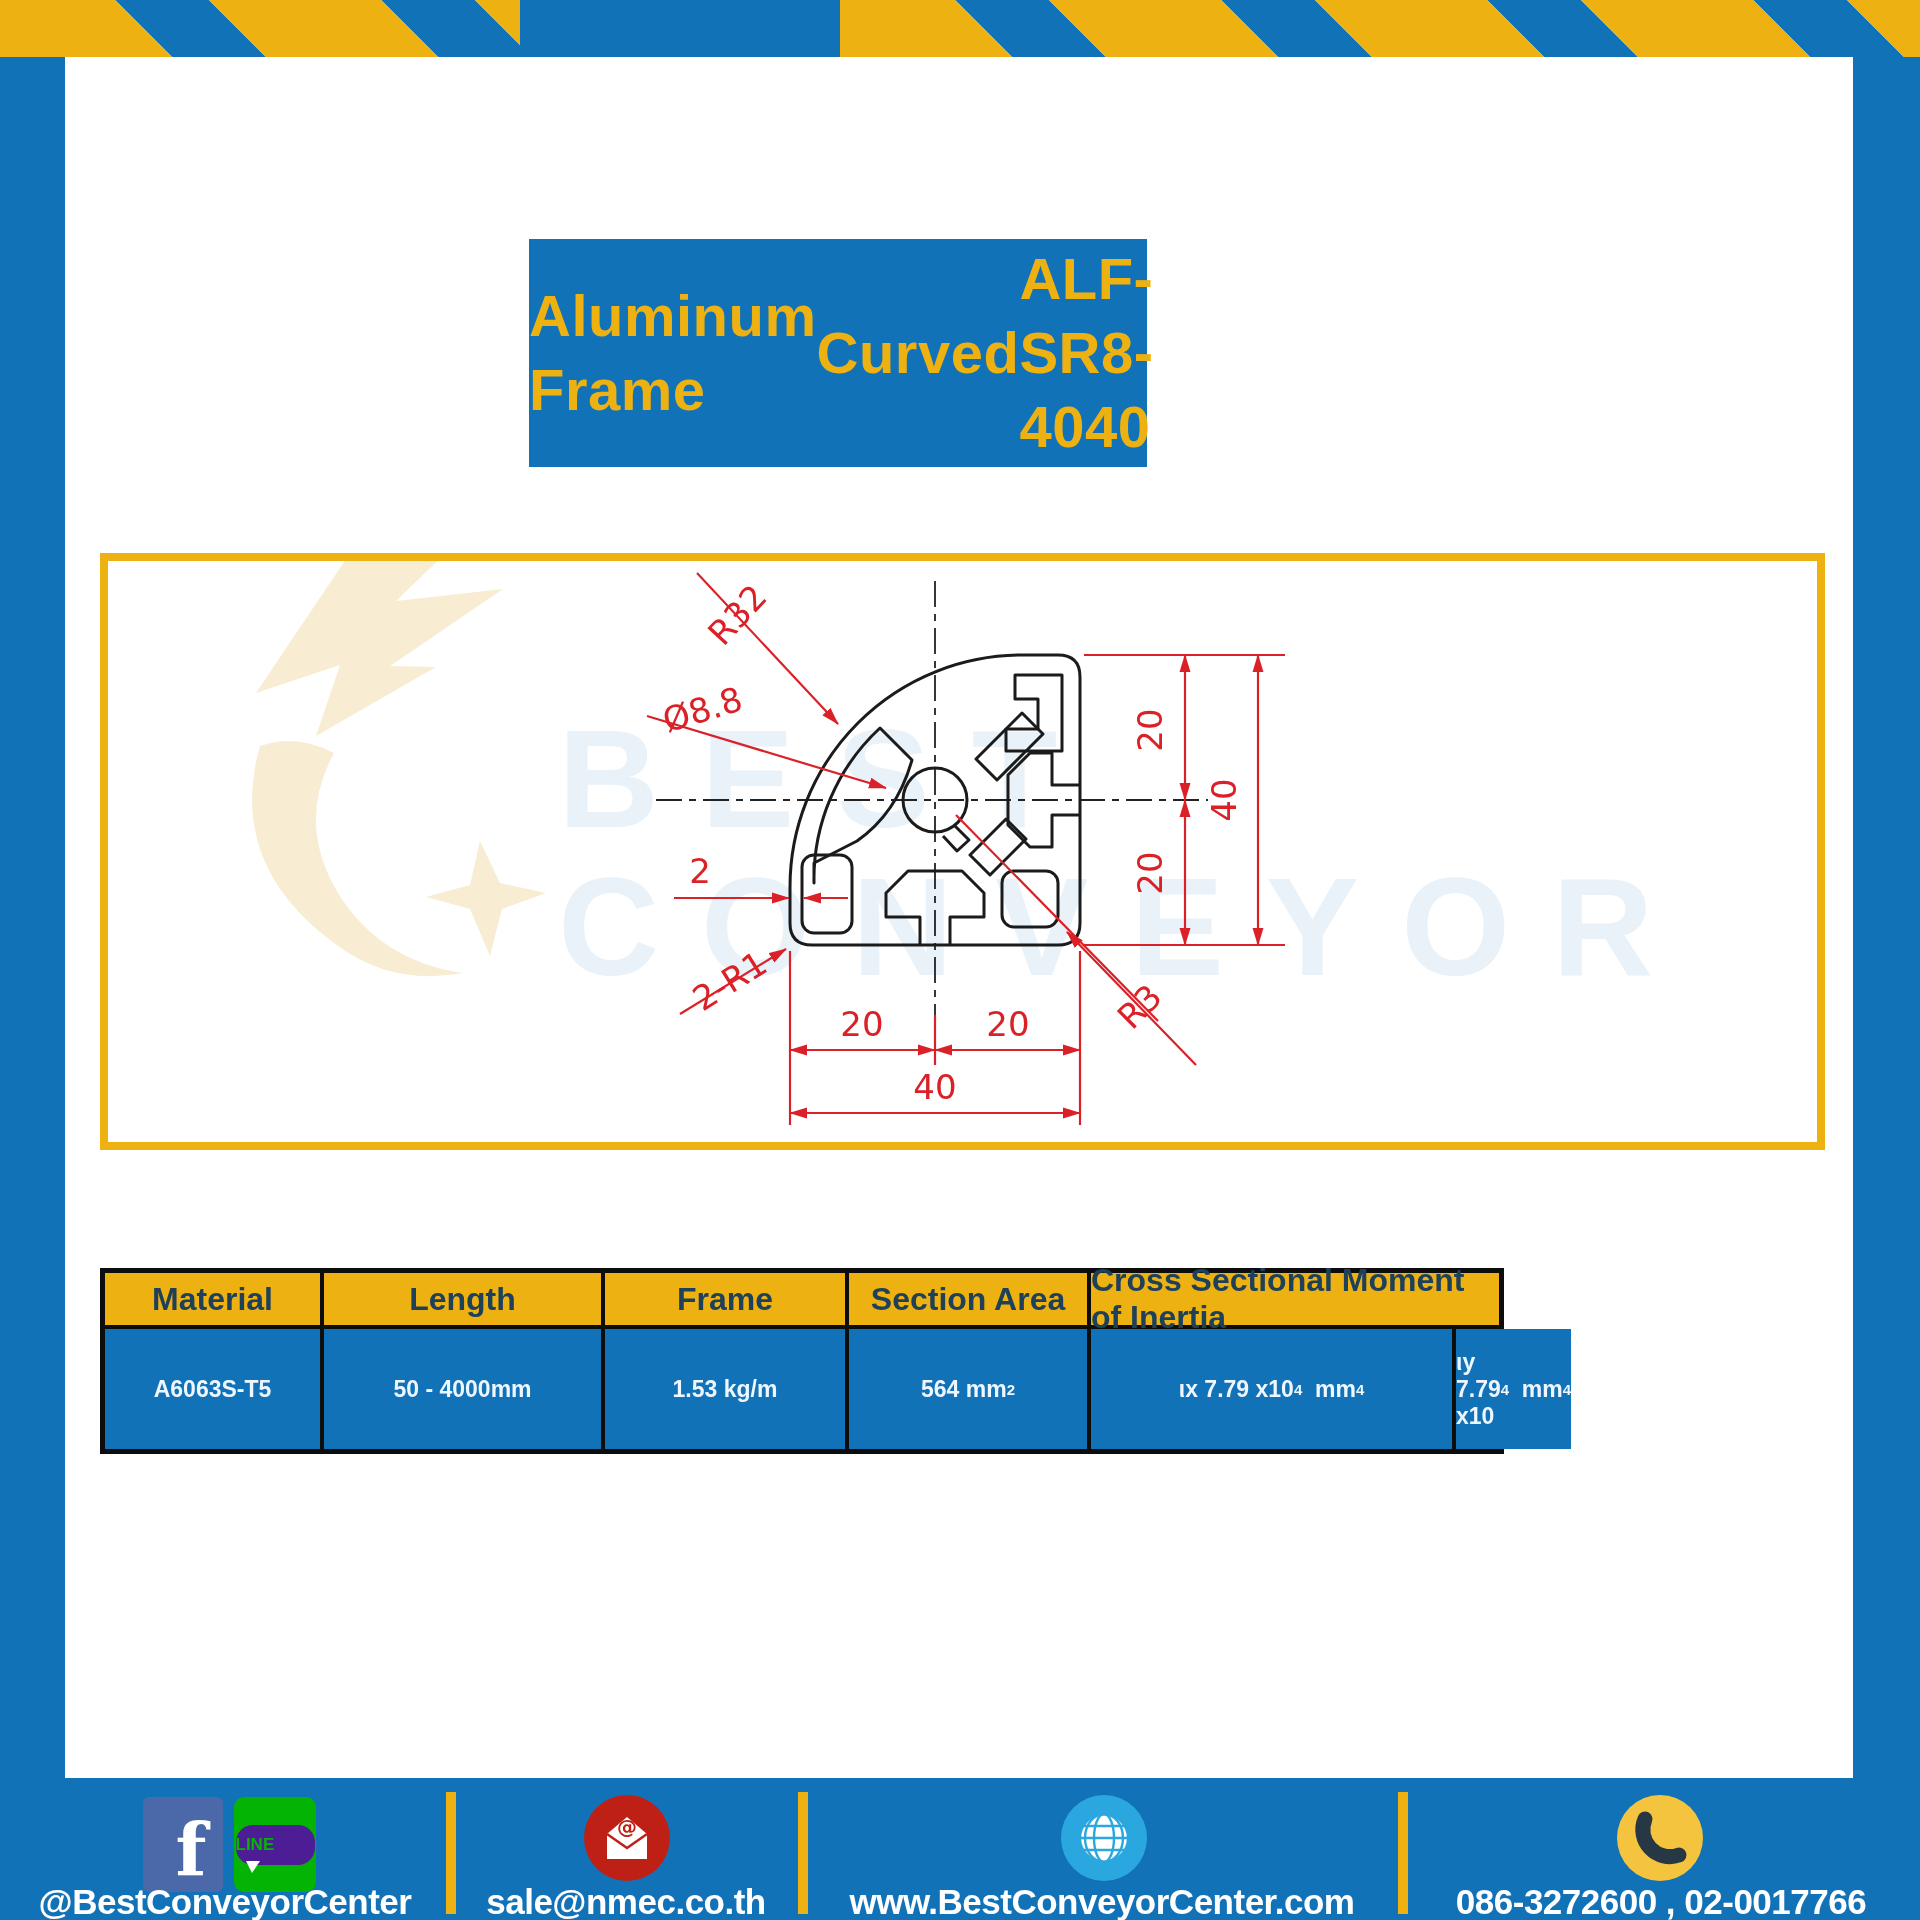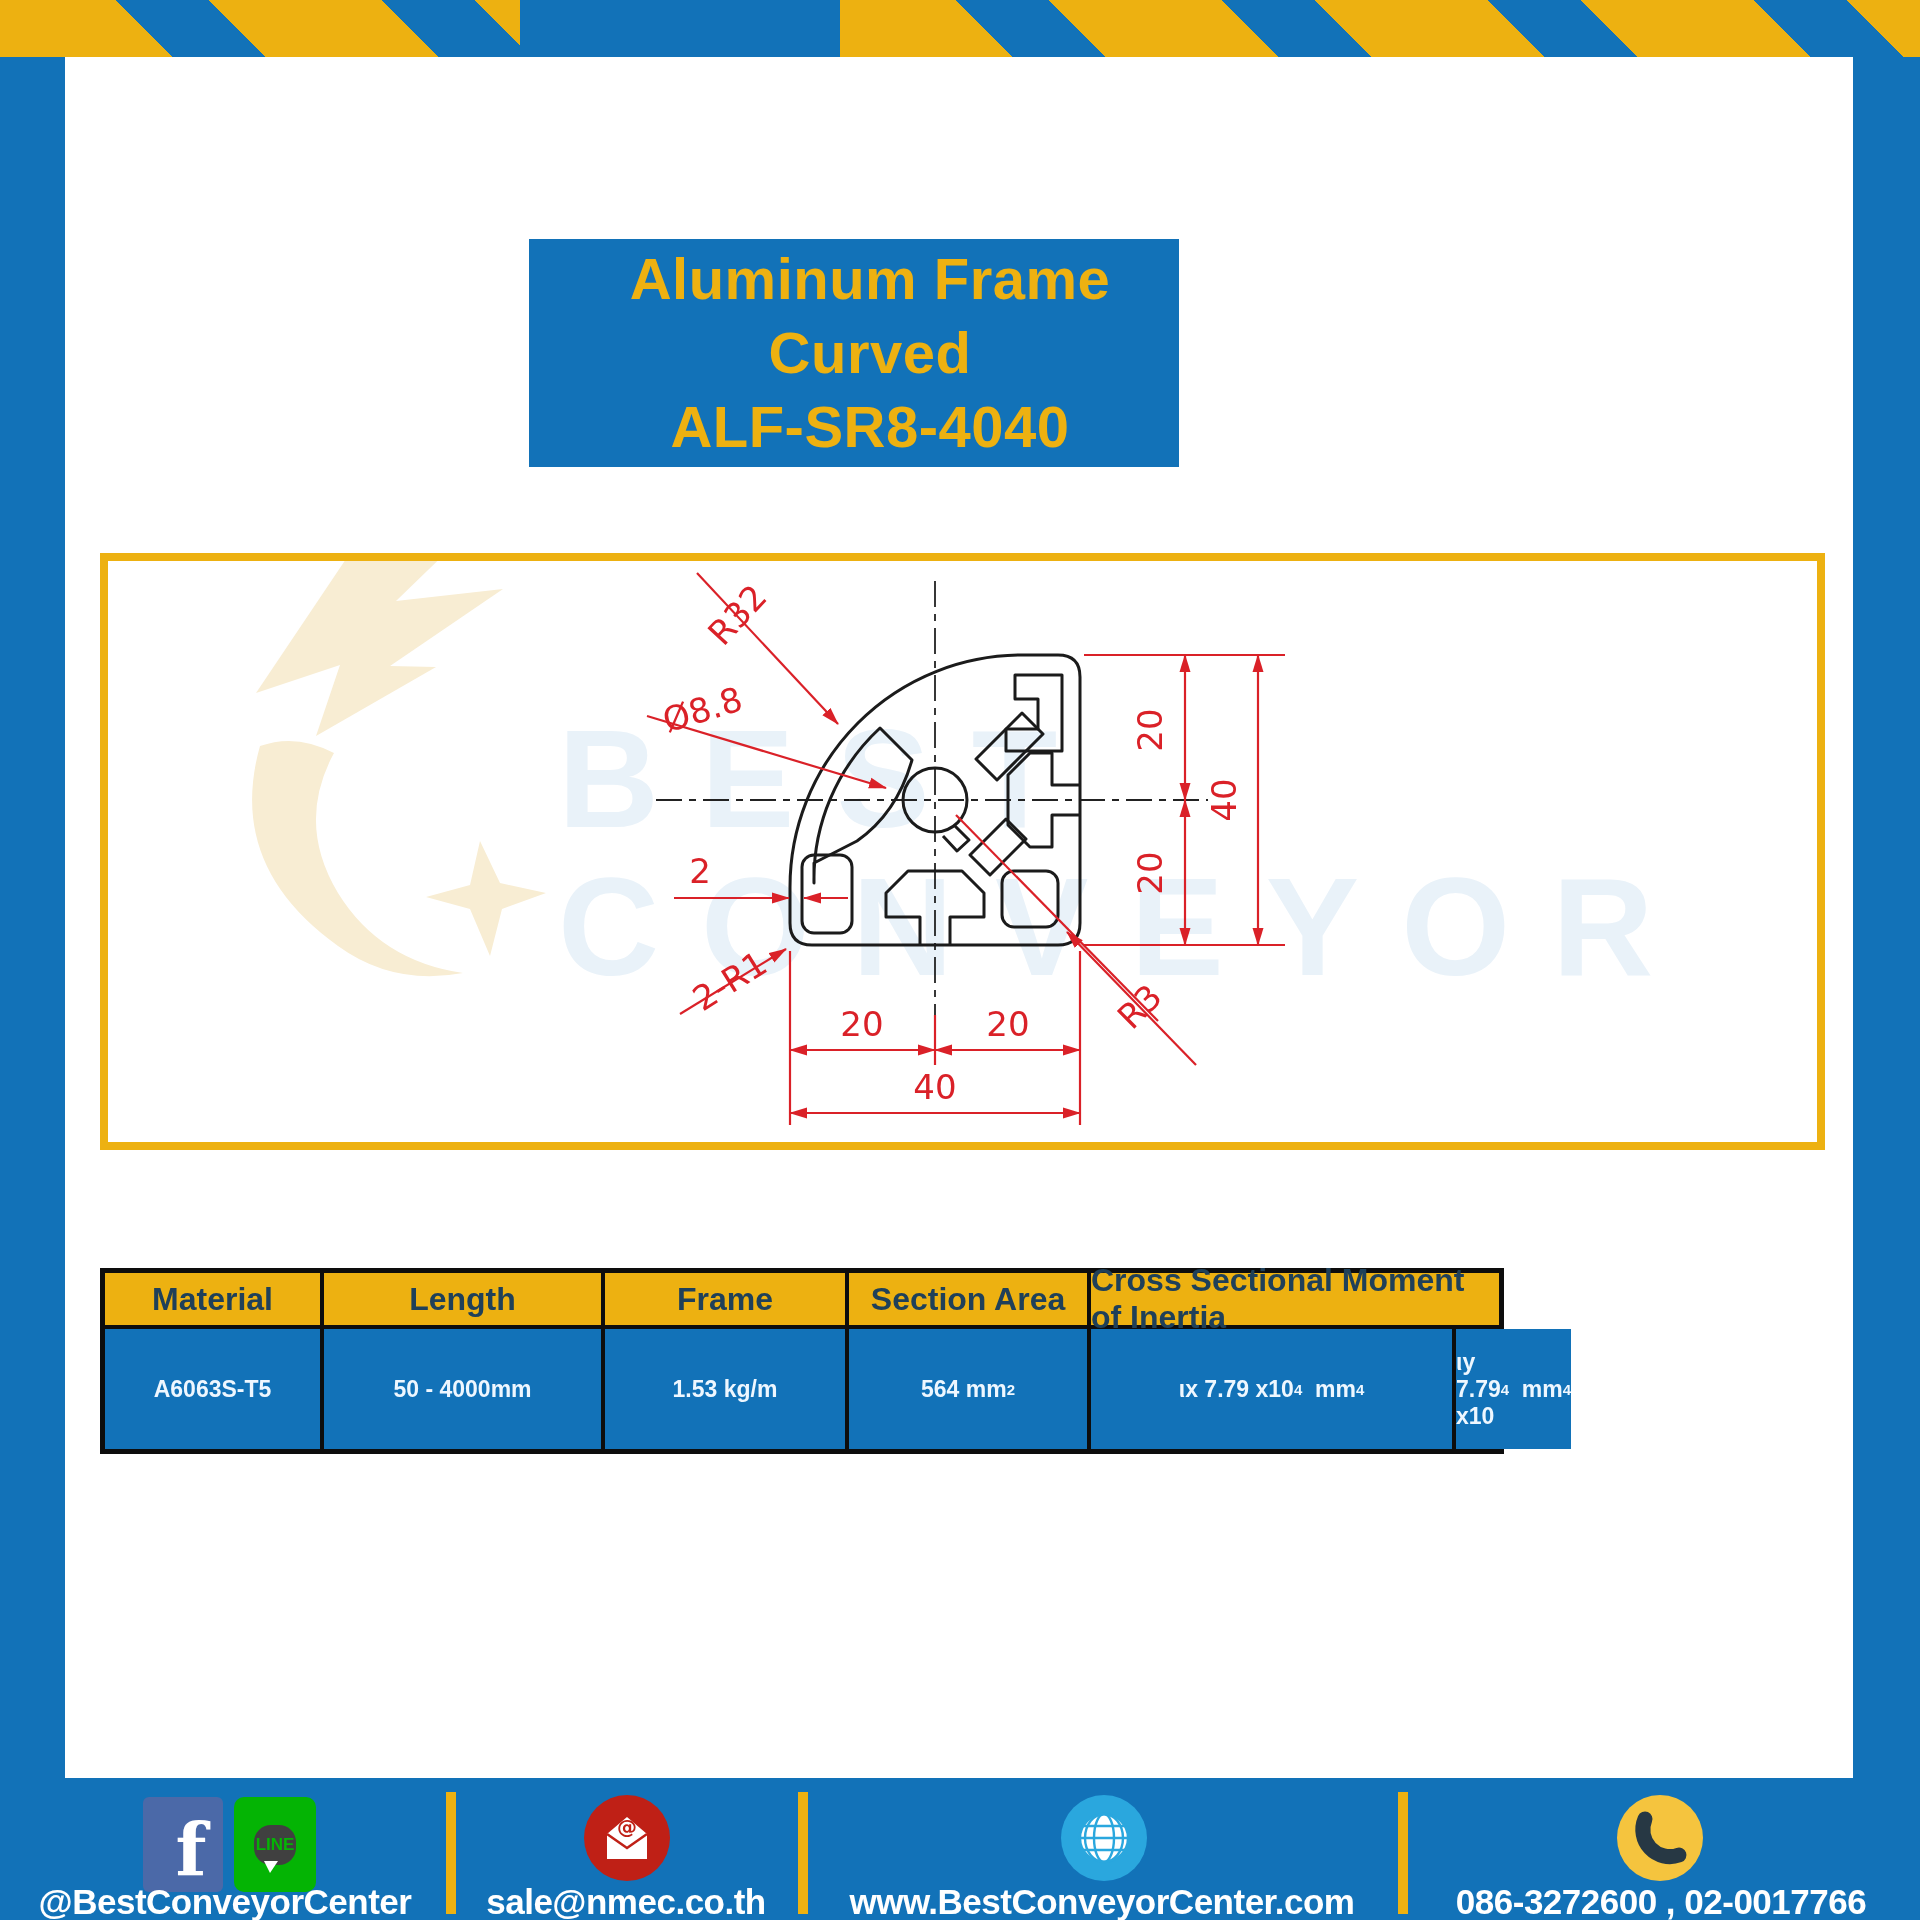--- a/index.html
+++ b/index.html
@@ -10,21 +10,21 @@
   }
   html,body{margin:0;padding:0;}
   .page{position:relative;width:1920px;height:1920px;background:var(--frame-blue);
         font-family:"Liberation Sans",sans-serif;overflow:hidden;}
   .stripe-band{position:absolute;top:0;height:57px;
         background:repeating-linear-gradient(45deg,var(--accent-yellow) 0 122px,transparent 122px 188px);}
   .stripe-left{left:0;width:520px;}
   .stripe-right{left:840px;width:1080px;}
   .content-white{position:absolute;left:65px;top:57px;width:1788px;height:1721px;background:#ffffff;}
   .title-box{position:absolute;left:529px;top:239px;width:618px;height:228px;background:var(--frame-blue);
-        display:flex;flex-direction:column;align-items:center;justify-content:center;padding-left:32px;}
+        display:flex;align-items:center;justify-content:flex-start;}
   .title-box span{color:var(--accent-yellow);font-weight:bold;font-size:58px;line-height:74px;letter-spacing:0.5px;}
   .draw-box{position:absolute;left:100px;top:553px;width:1725px;height:597px;
         border:8px solid var(--accent-yellow);box-sizing:border-box;}
   .wm-layer{position:absolute;left:108px;top:561px;width:1709px;height:581px;overflow:hidden;}
   .wm-line{position:absolute;left:450px;color:var(--watermark-blue);font-weight:bold;
         font-size:140px;line-height:140px;letter-spacing:42px;white-space:nowrap;}
   .wm-1{top:148px;} .wm-2{top:296px;} .wm-3{top:444px;}
   .cad{position:absolute;left:100px;top:553px;}
   .cad text{font-family:"DejaVu Sans",sans-serif;font-size:34px;fill:var(--cad-red);}
   .spec{position:absolute;left:100px;top:1268px;width:1404px;border:5px solid #0d0d0d;box-sizing:border-box;}
@@ -40,22 +40,22 @@
   .footer-divider{position:absolute;top:1792px;width:10px;height:122px;background:var(--accent-yellow);}
   .fd1{left:446px;} .fd2{left:798px;} .fd3{left:1398px;}
   .footer-label{position:absolute;top:1882px;color:#ffffff;font-weight:bold;font-size:35px;
         text-align:center;letter-spacing:-0.5px;}
   .fl1{left:0;width:450px;} .fl2{left:450px;width:352px;} .fl3{left:802px;width:600px;} .fl4{left:1402px;width:518px;}
   .icon-tile{position:absolute;top:1797px;width:80px;height:95px;border-radius:6px;
         display:flex;align-items:center;justify-content:center;}
   .fb-tile{left:143px;background:var(--fb-blue);}
   .fb-f{color:#fff;font-weight:bold;font-size:72px;font-family:"DejaVu Serif",serif;transform:translate(8px,6px);}
   .line-tile{left:234px;width:82px;background:var(--line-green);border-radius:10px;}
-  .line-bubble{position:relative;width:42px;height:40px;background:#404040;border-radius:17px;
-        display:flex;align-items:center;justify-content:center;}
+  .line-bubble{position:relative;width:79px;height:40px;background:#4c1d95;border-radius:17px;
+        display:flex;align-items:center;}
   .line-bubble span{color:var(--line-green);font-weight:bold;font-size:17px;letter-spacing:0;}
   .line-tail{position:absolute;left:10px;bottom:-8px;width:0;height:0;
         border-left:6px solid transparent;border-right:8px solid transparent;border-top:12px solid #fff;}
   .round-icon{position:absolute;top:1795px;width:86px;height:86px;border-radius:50%;
         display:flex;align-items:center;justify-content:center;}
   .mail-icon{left:584px;background:var(--mail-red);}
   .globe-icon{left:1061px;background:var(--globe-blue);}
   .phone-icon{left:1617px;background:var(--phone-yellow);}
 </style>
 </head>

